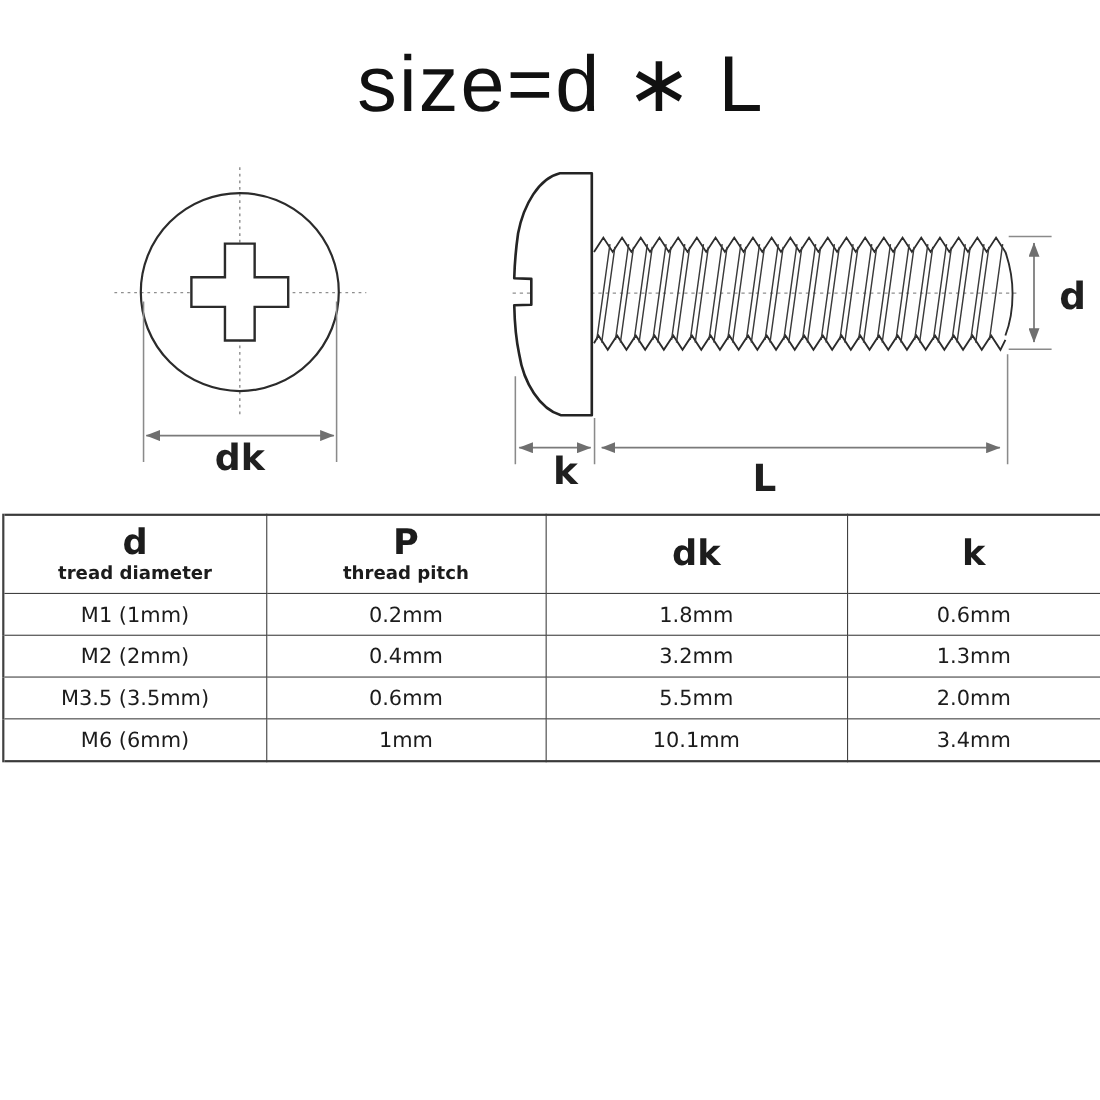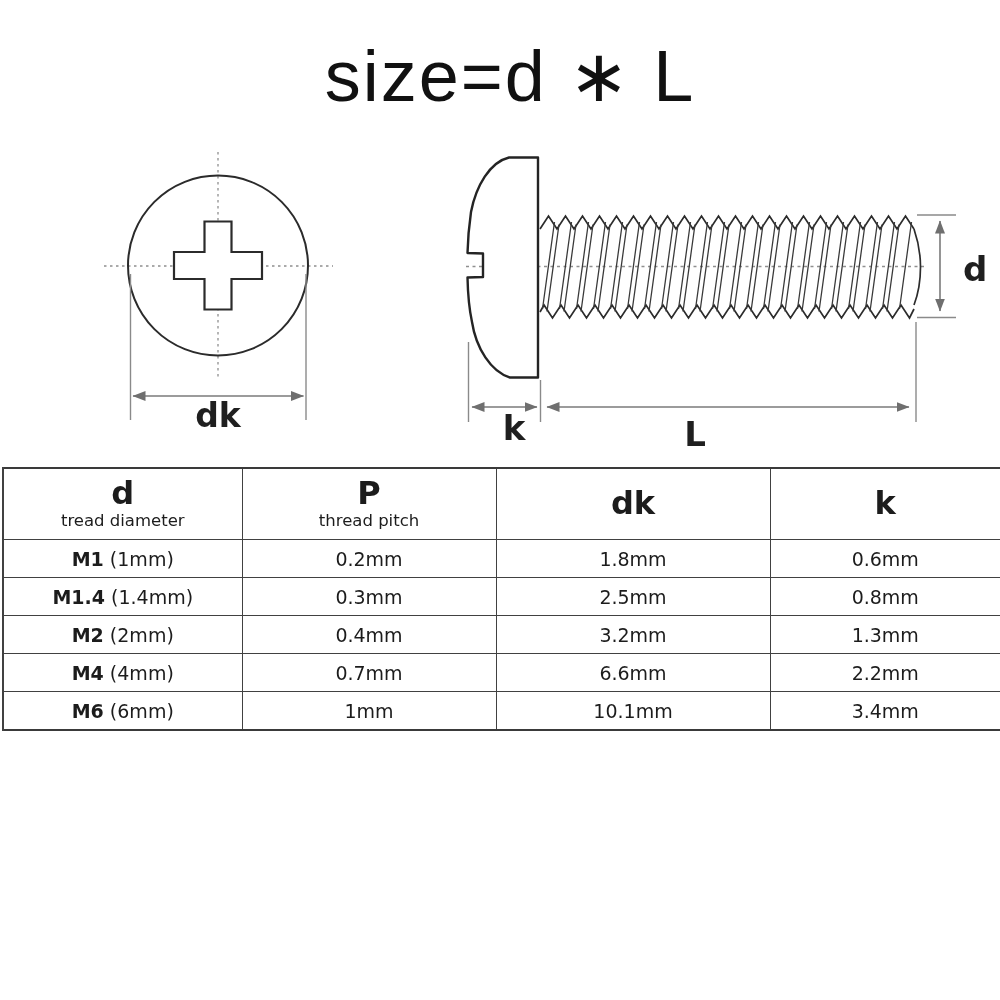--- a/index.html
+++ b/index.html
@@ -37,22 +37,22 @@
     text-align:center;vertical-align:middle;
     padding:0;color:#1c1c1c;
   }
   table.spec{border-top:2.5px solid #3a3a3a;border-bottom:2.5px solid #3a3a3a;}
   table.spec th{height:70px;}
   table.spec td{height:37px;font-size:19px;}
   table.spec tr{page-break-inside:avoid;}
   table.spec td:first-child,table.spec th:first-child{border-left:2px solid #414141;}
   table.spec td:last-child,table.spec th:last-child{border-right:0;}
   .sym{display:block;font-size:32px;font-weight:700;line-height:1.05;}
-  .sub{display:block;font-size:16.5px;font-weight:400;line-height:1.2;}
-  .bold{font-weight:700;}
+  .sub{display:block;font-size:16.5px;font-weight:700;line-height:1.2;}
+  .bold{font-weight:400;}
 </style>
 </head>
 <body>
 
 <div class="page">
 
   <div class="title">size=d ∗ L</div>
 
   <svg class="diagram" width="1000" height="462" viewBox="0 0 1000 462">
     <defs>
@@ -141,36 +141,30 @@
       </tr>
     </thead>
     <tbody>
         <tr>
           <td><span class="bold">M1</span><span> (1mm)</span></td>
           <td>0.2mm</td>
           <td>1.8mm</td>
           <td>0.6mm</td>
         </tr>
         <tr>
-          <td><span class="bold">M1.4</span><span> (1.4mm)</span></td>
-          <td>0.3mm</td>
-          <td>2.5mm</td>
-          <td>0.8mm</td>
-        </tr>
-        <tr>
           <td><span class="bold">M2</span><span> (2mm)</span></td>
           <td>0.4mm</td>
           <td>3.2mm</td>
           <td>1.3mm</td>
         </tr>
         <tr>
-          <td><span class="bold">M4</span><span> (4mm)</span></td>
-          <td>0.7mm</td>
-          <td>6.6mm</td>
-          <td>2.2mm</td>
+          <td><span class="bold">M3.5</span><span> (3.5mm)</span></td>
+          <td>0.6mm</td>
+          <td>5.5mm</td>
+          <td>2.0mm</td>
         </tr>
         <tr>
           <td><span class="bold">M6</span><span> (6mm)</span></td>
           <td>1mm</td>
           <td>10.1mm</td>
           <td>3.4mm</td>
         </tr>
       </tbody>
   </table>
 

